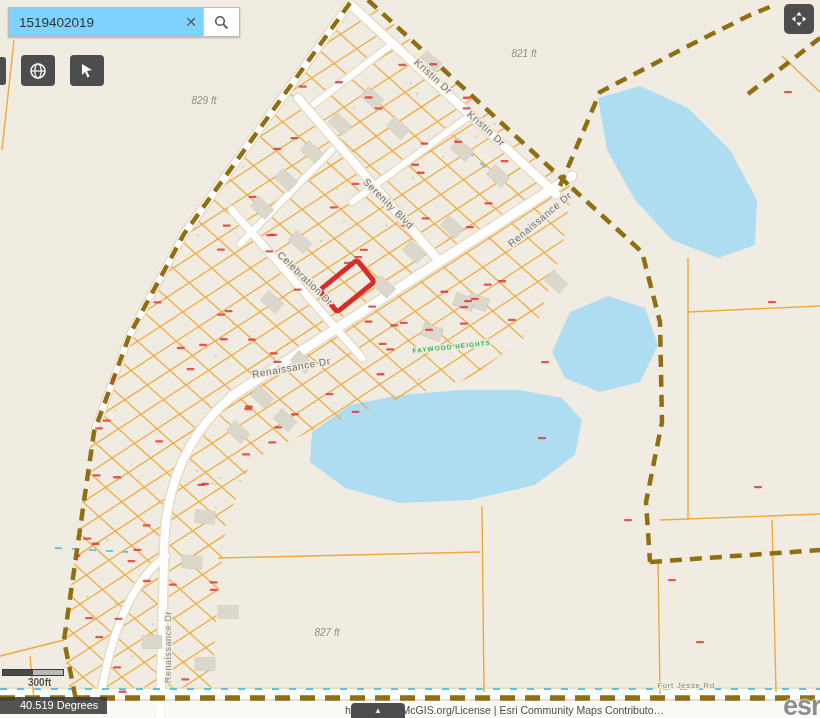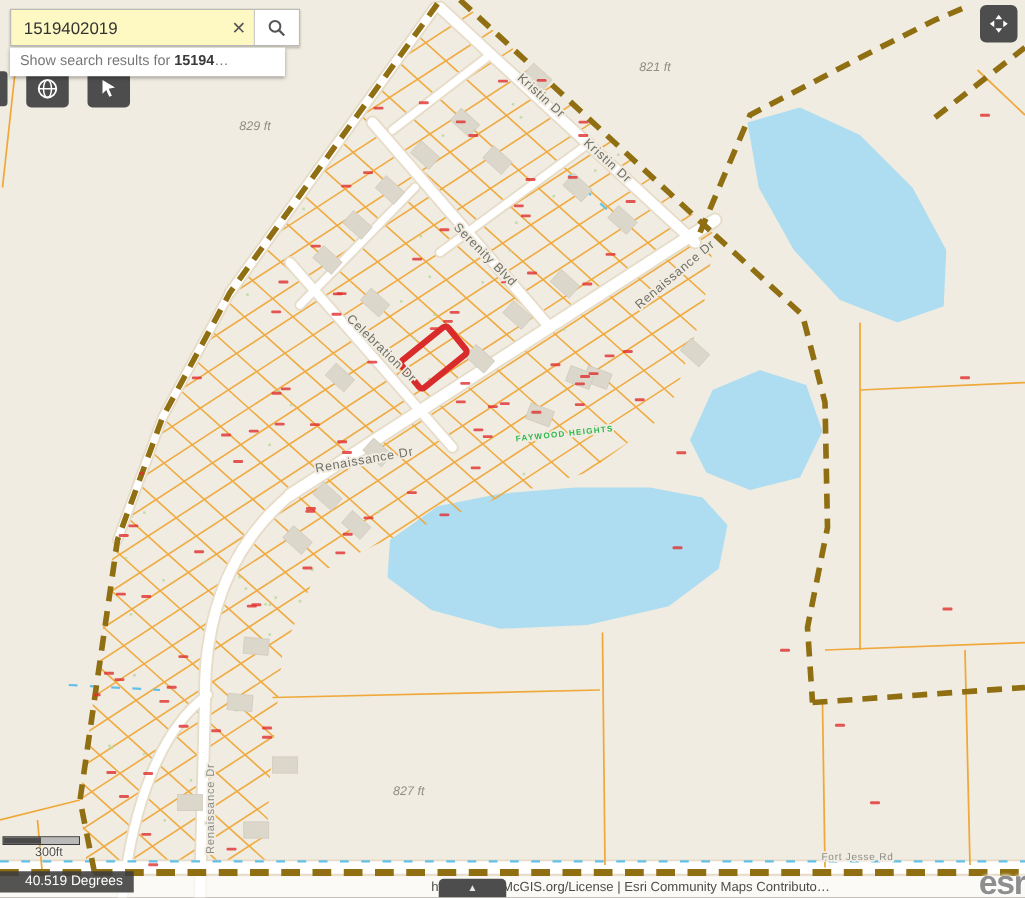--- a/index.html
+++ b/index.html
@@ -5,21 +5,21 @@
   html,body{margin:0;padding:0;background:#888;}
   .stage{
     position:relative;width:820px;height:718px;overflow:hidden;
     font-family:"Liberation Sans",sans-serif;background:#f1ece1;
   }
   #map{position:absolute;left:0;top:0;width:820px;height:718px;}
 
   
   .searchbar{
     position:absolute;left:8px;top:7px;width:232px;height:30px;
-    background:#fef9c3;border:1px solid #bbb;display:flex;align-items:center;
+    background:#7dd3fc;border:1px solid #bbb;display:flex;align-items:center;
     box-shadow:0 1px 2px rgba(0,0,0,.25);z-index:5;box-sizing:border-box;
   }
   .searchbar input{
     flex:1;min-width:0;border:none;outline:none;font-family:"Liberation Sans",sans-serif;
     font-size:13.5px;color:#333;padding:0 0 0 10px;background:transparent;
   }
   .clearx{width:24px;text-align:center;color:#555;font-size:14px;cursor:pointer;flex:0 0 auto;}
   .vsep{width:1px;height:100%;background:#ccc;flex:0 0 auto;}
   .magbtn{width:35px;height:100%;background:#fff;border:none;display:flex;align-items:center;justify-content:center;cursor:pointer;flex:0 0 auto;}
   .suggestion{
@@ -37,21 +37,21 @@
   .tb-sliver{left:0;top:57px;width:6px;height:28px;border-radius:0 3px 3px 0;}
   .tb-1{left:21px;top:55px;width:34px;height:31px;}
   .tb-2{left:70px;top:55px;width:34px;height:31px;}
   .tb-home{left:784px;top:4px;width:30px;height:30px;border-radius:5px;z-index:5;}
 
   
   .scalebar{position:absolute;left:2px;top:669px;width:60px;height:5px;border:1px solid #3a3a3a;z-index:4;display:flex;}
   .scalebar .s1{width:50%;background:#4a4a4a;}
   .scalebar .s2{width:50%;background:#b9b9b9;}
   .scalelabel{
-    position:absolute;left:28px;top:677px;font-size:10px;font-weight:normal;color:#4f4f46;z-index:4;
+    position:absolute;left:28px;top:677px;font-size:10px;font-weight:bold;color:#4f4f46;z-index:4;
     text-shadow:0 0 2px #fff,0 0 2px #fff;
   }
   .degrees{
     position:absolute;left:0;top:697px;background:rgba(60,60,60,.88);color:#fff;
     font-size:11px;padding:2px 9px 3px 20px;z-index:6;white-space:nowrap;
   }
 
   
   .attribbar{position:absolute;left:0;right:0;bottom:0;height:17px;background:rgba(255,255,255,.72);z-index:5;}
   .attribtext{
@@ -496,23 +496,20 @@
     <span class="clearx">✕</span>
     <div class="vsep"></div>
     <button class="magbtn">
       <svg width="15" height="15" viewBox="0 0 15 15">
         <circle cx="6" cy="6" r="4.3" fill="none" stroke="#555" stroke-width="1.6"></circle>
         <line x1="9.3" y1="9.3" x2="13.4" y2="13.4" stroke="#555" stroke-width="1.8"></line>
       </svg>
     </button>
   </div>
 
-  <div class="suggestion">
-    <span>Show search results for </span><b>15194</b><span>…</span>
-  </div>
 
   <div class="toolbtn tb-sliver"></div>
   <button class="toolbtn tb-1">
     <svg width="18" height="18" viewBox="0 0 18 18">
       <circle cx="9" cy="9" r="7" fill="none" stroke="#fff" stroke-width="1.5"></circle>
       <ellipse cx="9" cy="9" rx="3.2" ry="7" fill="none" stroke="#fff" stroke-width="1.2"></ellipse>
       <line x1="2" y1="9" x2="16" y2="9" stroke="#fff" stroke-width="1.2"></line>
     </svg>
   </button>
   <button class="toolbtn tb-2">

